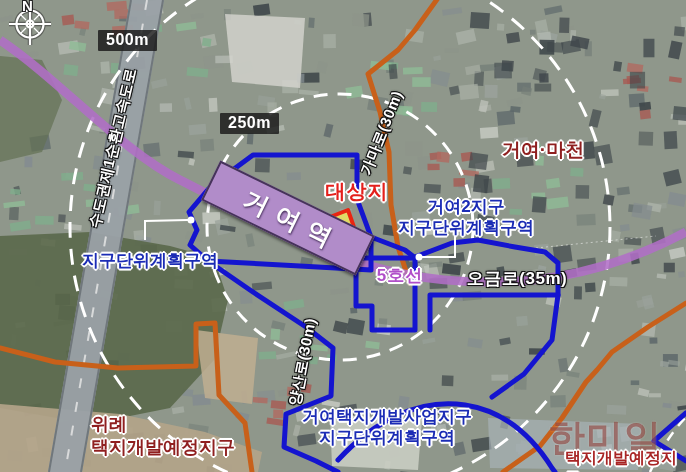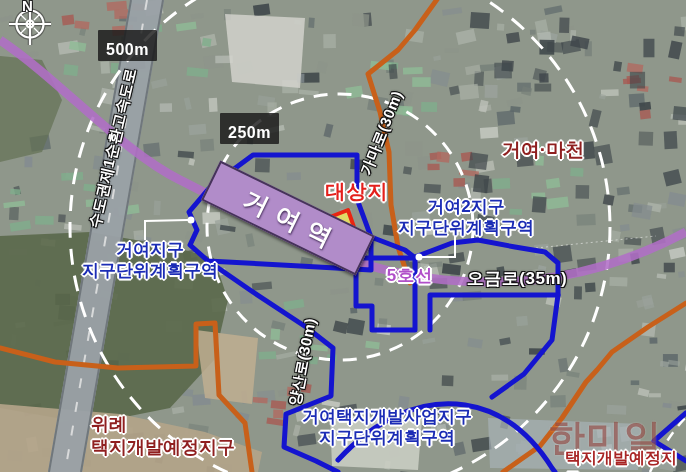--- a/index.html
+++ b/index.html
@@ -5,21 +5,21 @@
   html,body{margin:0;padding:0;background:#222;}
   .stage{
     position:relative;width:686px;height:472px;overflow:hidden;
     font-family:"Liberation Sans",sans-serif;
     background:#8f978b;
   }
   .stage svg{position:absolute;left:0;top:0;}
   .lbl{position:absolute;white-space:nowrap;pointer-events:none;}
   .scalebox{
     background:rgba(25,25,25,.82);color:#fff;font-weight:bold;font-size:16px;
-    padding:11px 8px 2px 8px;border-radius:1px;letter-spacing:.5px;
+    padding:1px 8px 2px 8px;border-radius:1px;letter-spacing:.5px;
   }
   .roadlbl{
     color:#fff;font-weight:bold;font-size:15px;letter-spacing:.5px;
     text-shadow:-1px -1px 0 #111,1px -1px 0 #111,-1px 1px 0 #111,1px 1px 0 #111,0 0 3px #000;
   }
   .halo{
     text-shadow:-2px 0 0 #fff,2px 0 0 #fff,0 -2px 0 #fff,0 2px 0 #fff,
       -1px -1px 0 #fff,1px -1px 0 #fff,-1px 1px 0 #fff,1px 1px 0 #fff,0 0 3px #fff;
   }
   .navy{color:#1b2cb5;font-weight:bold;font-size:17px;line-height:21px;text-align:center;}
@@ -531,33 +531,32 @@
 
   <div class="lbl roadlbl" style="left:113px;top:148px;transform:translate(-50%,-50%) rotate(-77deg);">수도권제1순환고속도로</div>
   <div class="lbl roadlbl" style="left:382px;top:133px;transform:translate(-50%,-50%) rotate(-68deg);">가마로(30m)</div>
   <div class="lbl roadlbl" style="left:303px;top:362px;transform:translate(-50%,-50%) rotate(-79deg);">양산로(30m)</div>
   <div class="lbl roadlbl" style="left:517px;top:278px;transform:translate(-50%,-50%);font-size:17px;text-align:right;">오금로(35m)</div>
 
   <div class="station-box">
     <span>거여역</span>
   </div>
 
-  <div class="lbl line5-lbl halo" style="left:400px;top:275px;transform:translate(-50%,-50%);padding-left:20px;">5호선</div>
+  <div class="lbl line5-lbl halo" style="left:390px;top:275px;transform:translate(-50%,-50%);padding-left:20px;">5호선</div>
 
   <div class="lbl site-lbl halo" style="left:338px;top:191px;transform:translate(-50%,-50%);">대상지</div>
 
   <div class="lbl brick halo" style="left:543px;top:149px;transform:translate(-50%,-50%);font-size:19px;">
     <span style="display:block;">거여·마천</span>
   </div>
   <div class="lbl navy halo" style="left:466px;top:217px;transform:translate(-50%,-50%);">
     <span style="display:block;">거여2지구</span>
     <span style="display:block;">지구단위계획구역</span>
   </div>
   <div class="lbl navy halo" style="left:150px;top:260px;transform:translate(-50%,-50%);">
-    <span style="display:block;">거여지구</span>
     <span style="display:block;">지구단위계획구역</span>
   </div>
   <div class="lbl brick halo" style="left:163px;top:436px;transform:translate(-50%,-50%);">
     <span style="display:block;">위례</span>
     <span style="display:block;">택지개발예정지구</span>
   </div>
   <div class="lbl navy halo" style="left:387px;top:427px;transform:translate(-50%,-50%);">
     <span style="display:block;">거여택지개발사업지구</span>
     <span style="display:block;">지구단위계획구역</span>
   </div>

